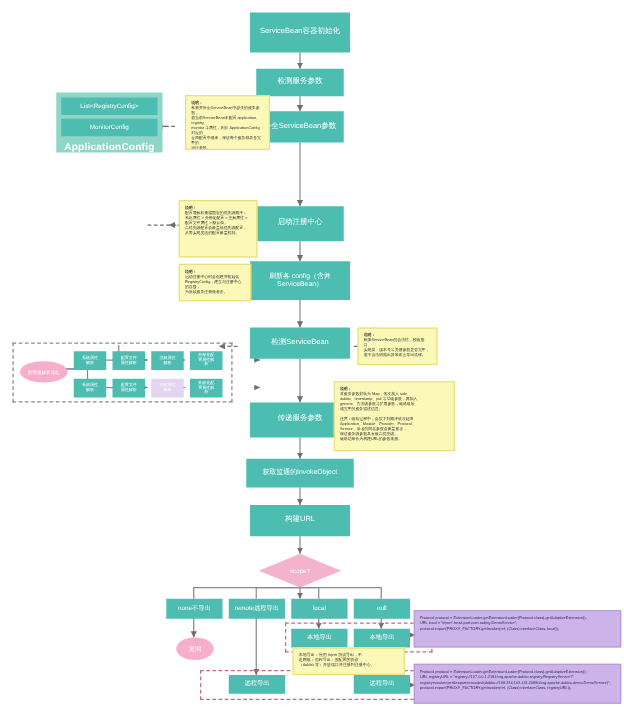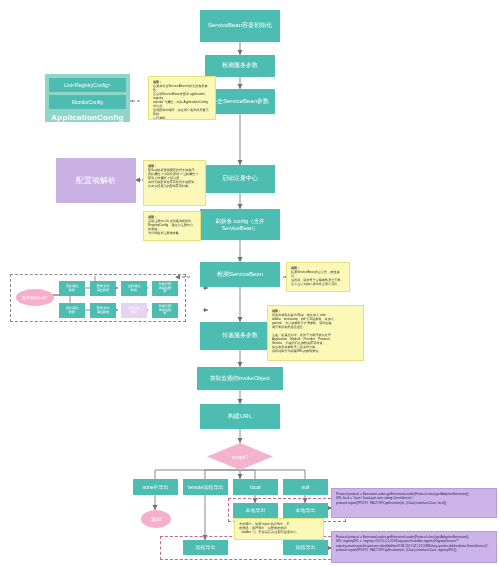--- a/index.html
+++ b/index.html
@@ -193,23 +193,20 @@
   <div class="node teal" style="left:283px;top:540px;width:45px;height:15px;font-size:5px;">
     <span>远程导出</span>
   </div>
 
   <div class="appbox" style="left:45px;top:74px;width:85px;height:48px;">
     <div class="sub" style="font-size:5px;">List&lt;RegistryConfig&gt;</div>
     <div class="sub" style="font-size:5px;">MonitorConfig</div>
     <div class="ttl" style="font-size:8px;">ApplicationConfig</div>
   </div>
 
-  <div class="node purple" style="left:56px;top:158px;width:80px;height:45px;font-size:8px;">
-    <span>配置项解析</span>
-  </div>
 
   <div class="dashgrp" style="left:10px;top:274px;width:176px;height:48px;"></div>
 
   <div class="ell" style="left:16px;top:289px;width:38px;height:17px;font-size:3.6px;background:#f6aecb;">
     <span>配置项解析流程</span>
   </div>
 
   <div class="smallbox" style="left:99px;top:281px;width:0px;height:0px;"></div>
 
   <div class="smallbox" style="left:59px;top:281px;width:26px;height:15px;font-size:3.2px;white-space:pre-line;">

